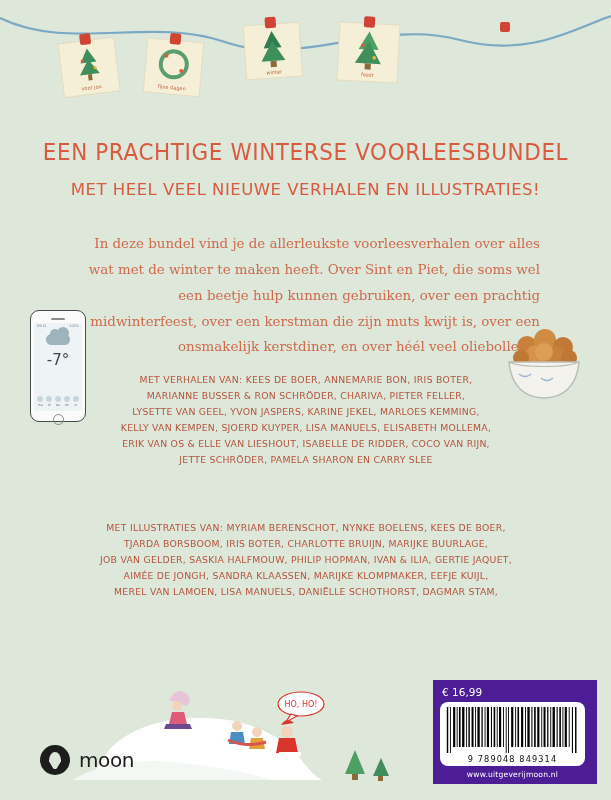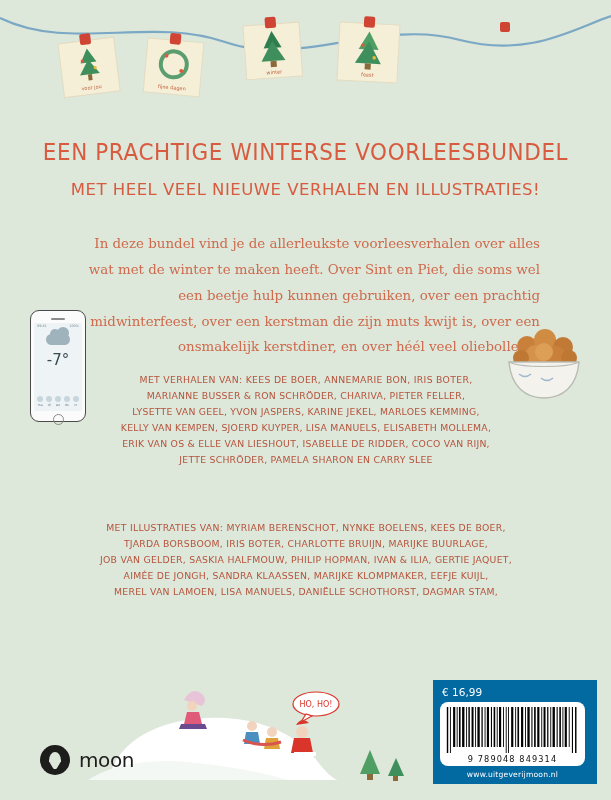--- a/index.html
+++ b/index.html
@@ -173,21 +173,21 @@
     position: absolute;
     right: 14px;
     top: 312px;
     width: 106px;
     height: 92px;
   }
 
   
   .snowscene {
     position: absolute;
-    left: 88px;
+    left: 73px;
     bottom: 18px;
     width: 330px;
     height: 120px;
   }
 
   
   .logo {
     position: absolute;
     left: 40px;
     bottom: 25px;
@@ -216,21 +216,21 @@
     font-family: "DejaVu Sans", sans-serif;
     letter-spacing: -0.4px;
   }
 
   
   .barcode-block {
     position: absolute;
     right: 14px;
     bottom: 16px;
     width: 164px;
-    background: #0369a1;
+    background: #4c1d95;
     padding: 6px 12px 5px 7px;
   }
   .price {
     color: #ffffff;
     font-size: 10.5px;
     margin-bottom: 4px;
     padding-left: 2px;
   }
   .barcode {
     background: #ffffff;

